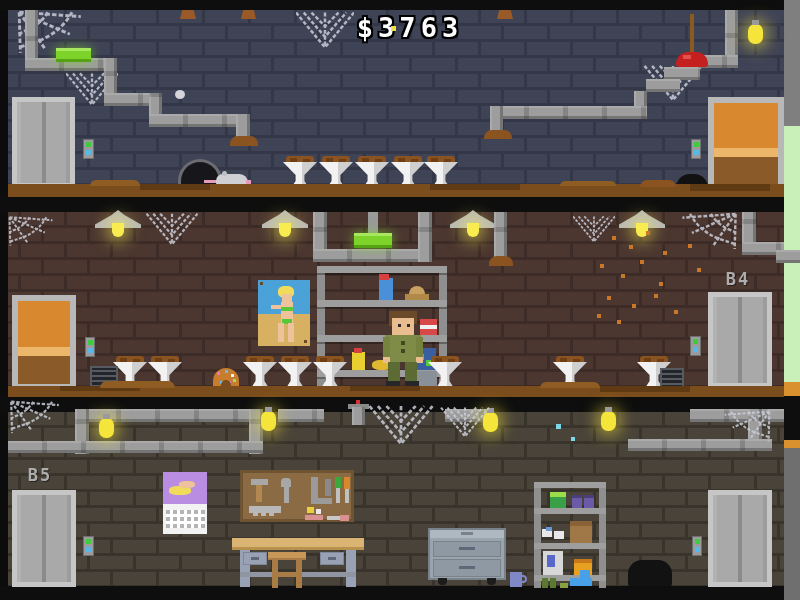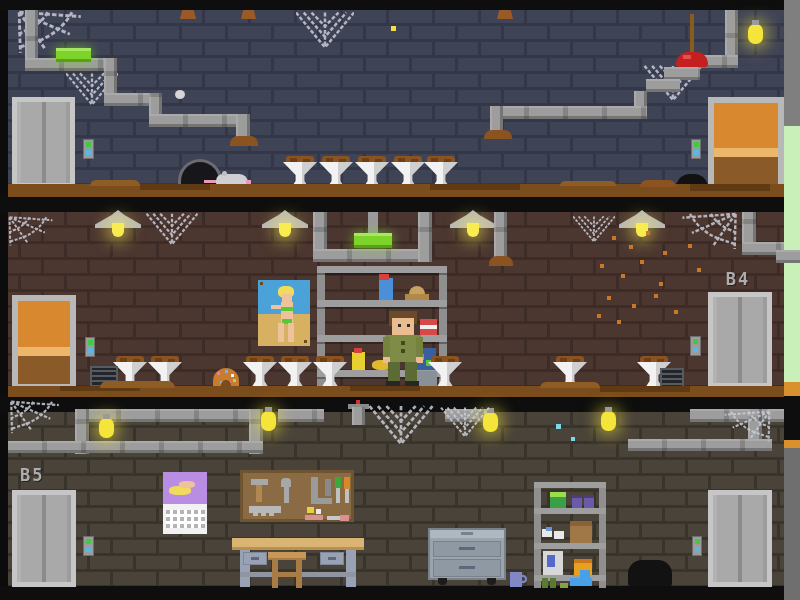--- a/index.html
+++ b/index.html
@@ -212,20 +212,21 @@
   <div class="px sack" style="left:676px;top:174px;width:32px;height:16px"></div>
 
   <div class="px" style="left:8px;top:184px;width:776px;height:13px;background:#7b4d1c"></div>
   <div class="px" style="left:140px;top:184px;width:70px;height:6px;background:#5f3a12"></div>
   <div class="px" style="left:430px;top:184px;width:90px;height:6px;background:#5f3a12"></div>
   <div class="px" style="left:690px;top:184px;width:80px;height:7px;background:#5f3a12"></div>
   <div class="px mound" style="left:90px;top:180px;width:50px;height:6px;background:#8f5c24"></div>
   <div class="px mound" style="left:560px;top:181px;width:56px;height:5px;background:#8f5c24"></div>
   <div class="px mound" style="left:640px;top:180px;width:36px;height:7px"></div>
 
+  <div class="px money" style="left:330px;top:12px;width:160px;height:30px">$3763</div>
   <div class="px" style="left:391px;top:26px;width:5px;height:5px;background:#f0e040"></div>
 
   <div class="px lamp" style="left:95px;top:210px">
       <div class="shade"></div>
       <div class="lbulb"></div>
     </div>
   <div class="px lamp" style="left:262px;top:210px">
       <div class="shade"></div>
       <div class="lbulb"></div>
     </div>
@@ -404,21 +405,21 @@
   <svg class="web" style="left:436px;top:406px" width="58" height="32">
       <use href="#webV"></use>
     </svg>
   <svg class="web" style="left:716px;top:410px;transform:scaleX(-1)" width="62" height="32">
       <use href="#webTL"></use>
     </svg>
 
   <div class="px" style="left:556px;top:424px;width:5px;height:5px;background:#7ad8e8"></div>
   <div class="px" style="left:571px;top:437px;width:4px;height:4px;background:#7ad8e8"></div>
 
-  <div class="px flabel" style="left:20px;top:465px;width:40px;">B5</div>
+  <div class="px flabel" style="left:20px;top:465px;width:40px;text-align:center">B5</div>
   <div class="px elev" style="left:12px;top:490px;width:64px;height:97px">
       <div class="in"></div>
     </div>
   <div class="px call" style="left:83px;top:536px"></div>
 
   <div class="px" style="left:163px;top:472px;width:44px;height:62px;background:#f2f2f2">
     <div class="px" style="left:0;top:0;width:44px;height:32px;background:#b98ee2"></div>
     <div class="px" style="left:6px;top:14px;width:22px;height:9px;background:#f0dc5a;border-radius:40%"></div>
     <div class="px" style="left:16px;top:9px;width:16px;height:7px;background:#eec29a;border-radius:40%"></div>
     <div class="px calgrid" style="left:3px;top:38px;width:39px;height:18px"></div>

